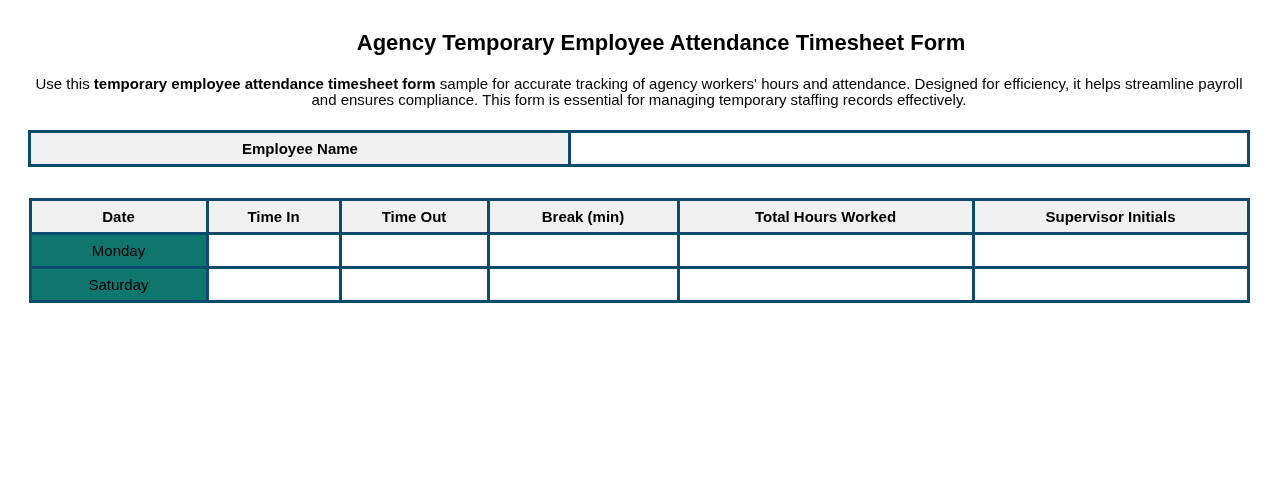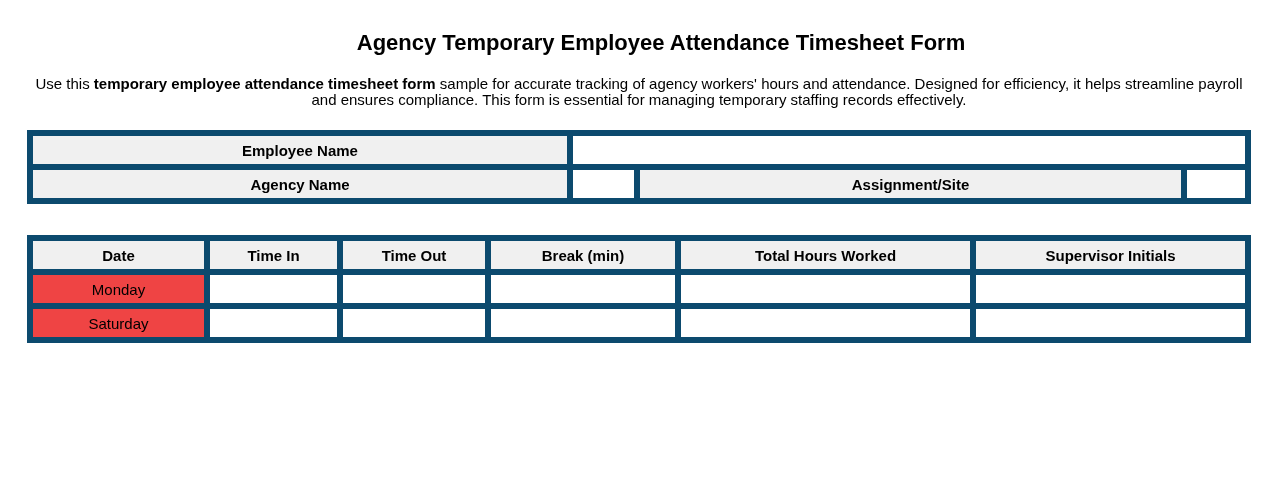--- a/index.html
+++ b/index.html
@@ -30,39 +30,39 @@
     }
     .page-description b { font-weight: bold; }
     table {
       border-collapse: collapse;
       table-layout: fixed;
       width: 1218px;
     }
     .info-table { margin: 22px auto 0 auto; }
     .timesheet-table { margin: 31px auto 0 auto; }
     td, th {
-      border: 6px solid #0c4a6e;
+      border: 3px solid #0c4a6e;
       height: 34px;
       padding: 0 4px;
       font-size: 15px;
       text-align: center;
       vertical-align: middle;
       overflow: hidden;
       white-space: nowrap;
     }
     .label-cell, th {
       background: #f0f0f0;
       font-weight: bold;
     }
     .value-cell {
       background: #ffffff;
       font-weight: normal;
     }
     .day-cell {
-      background: #ef4444;
+      background: #0f766e;
       font-weight: normal;
     }
   </style>
 </head>
 <body>
 
 <h1 class="page-title">Agency Temporary Employee Attendance Timesheet Form</h1>
 
 <p class="page-description"><span>Use this </span><b>temporary employee attendance timesheet form</b><span> sample for accurate tracking of agency workers' hours and attendance. Designed for efficiency, it helps streamline payroll and ensures compliance. This form is essential for managing temporary staffing records effectively.</span></p>
 
@@ -70,26 +70,20 @@
   <colgroup>
     <col style="width:540px">
     <col style="width:67px">
     <col style="width:547px">
     <col style="width:64px">
   </colgroup>
   <tbody>
     <tr>
       <td class="label-cell">Employee Name</td>
       <td class="value-cell" colspan="3"></td>
-    </tr>
-    <tr>
-      <td class="label-cell">Agency Name</td>
-      <td class="value-cell"></td>
-      <td class="label-cell">Assignment/Site</td>
-      <td class="value-cell"></td>
     </tr>
   </tbody>
 </table>
 
 <table class="timesheet-table">
   <colgroup>
     <col style="width:177px">
     <col style="width:133px">
     <col style="width:148px">
     <col style="width:190px">

